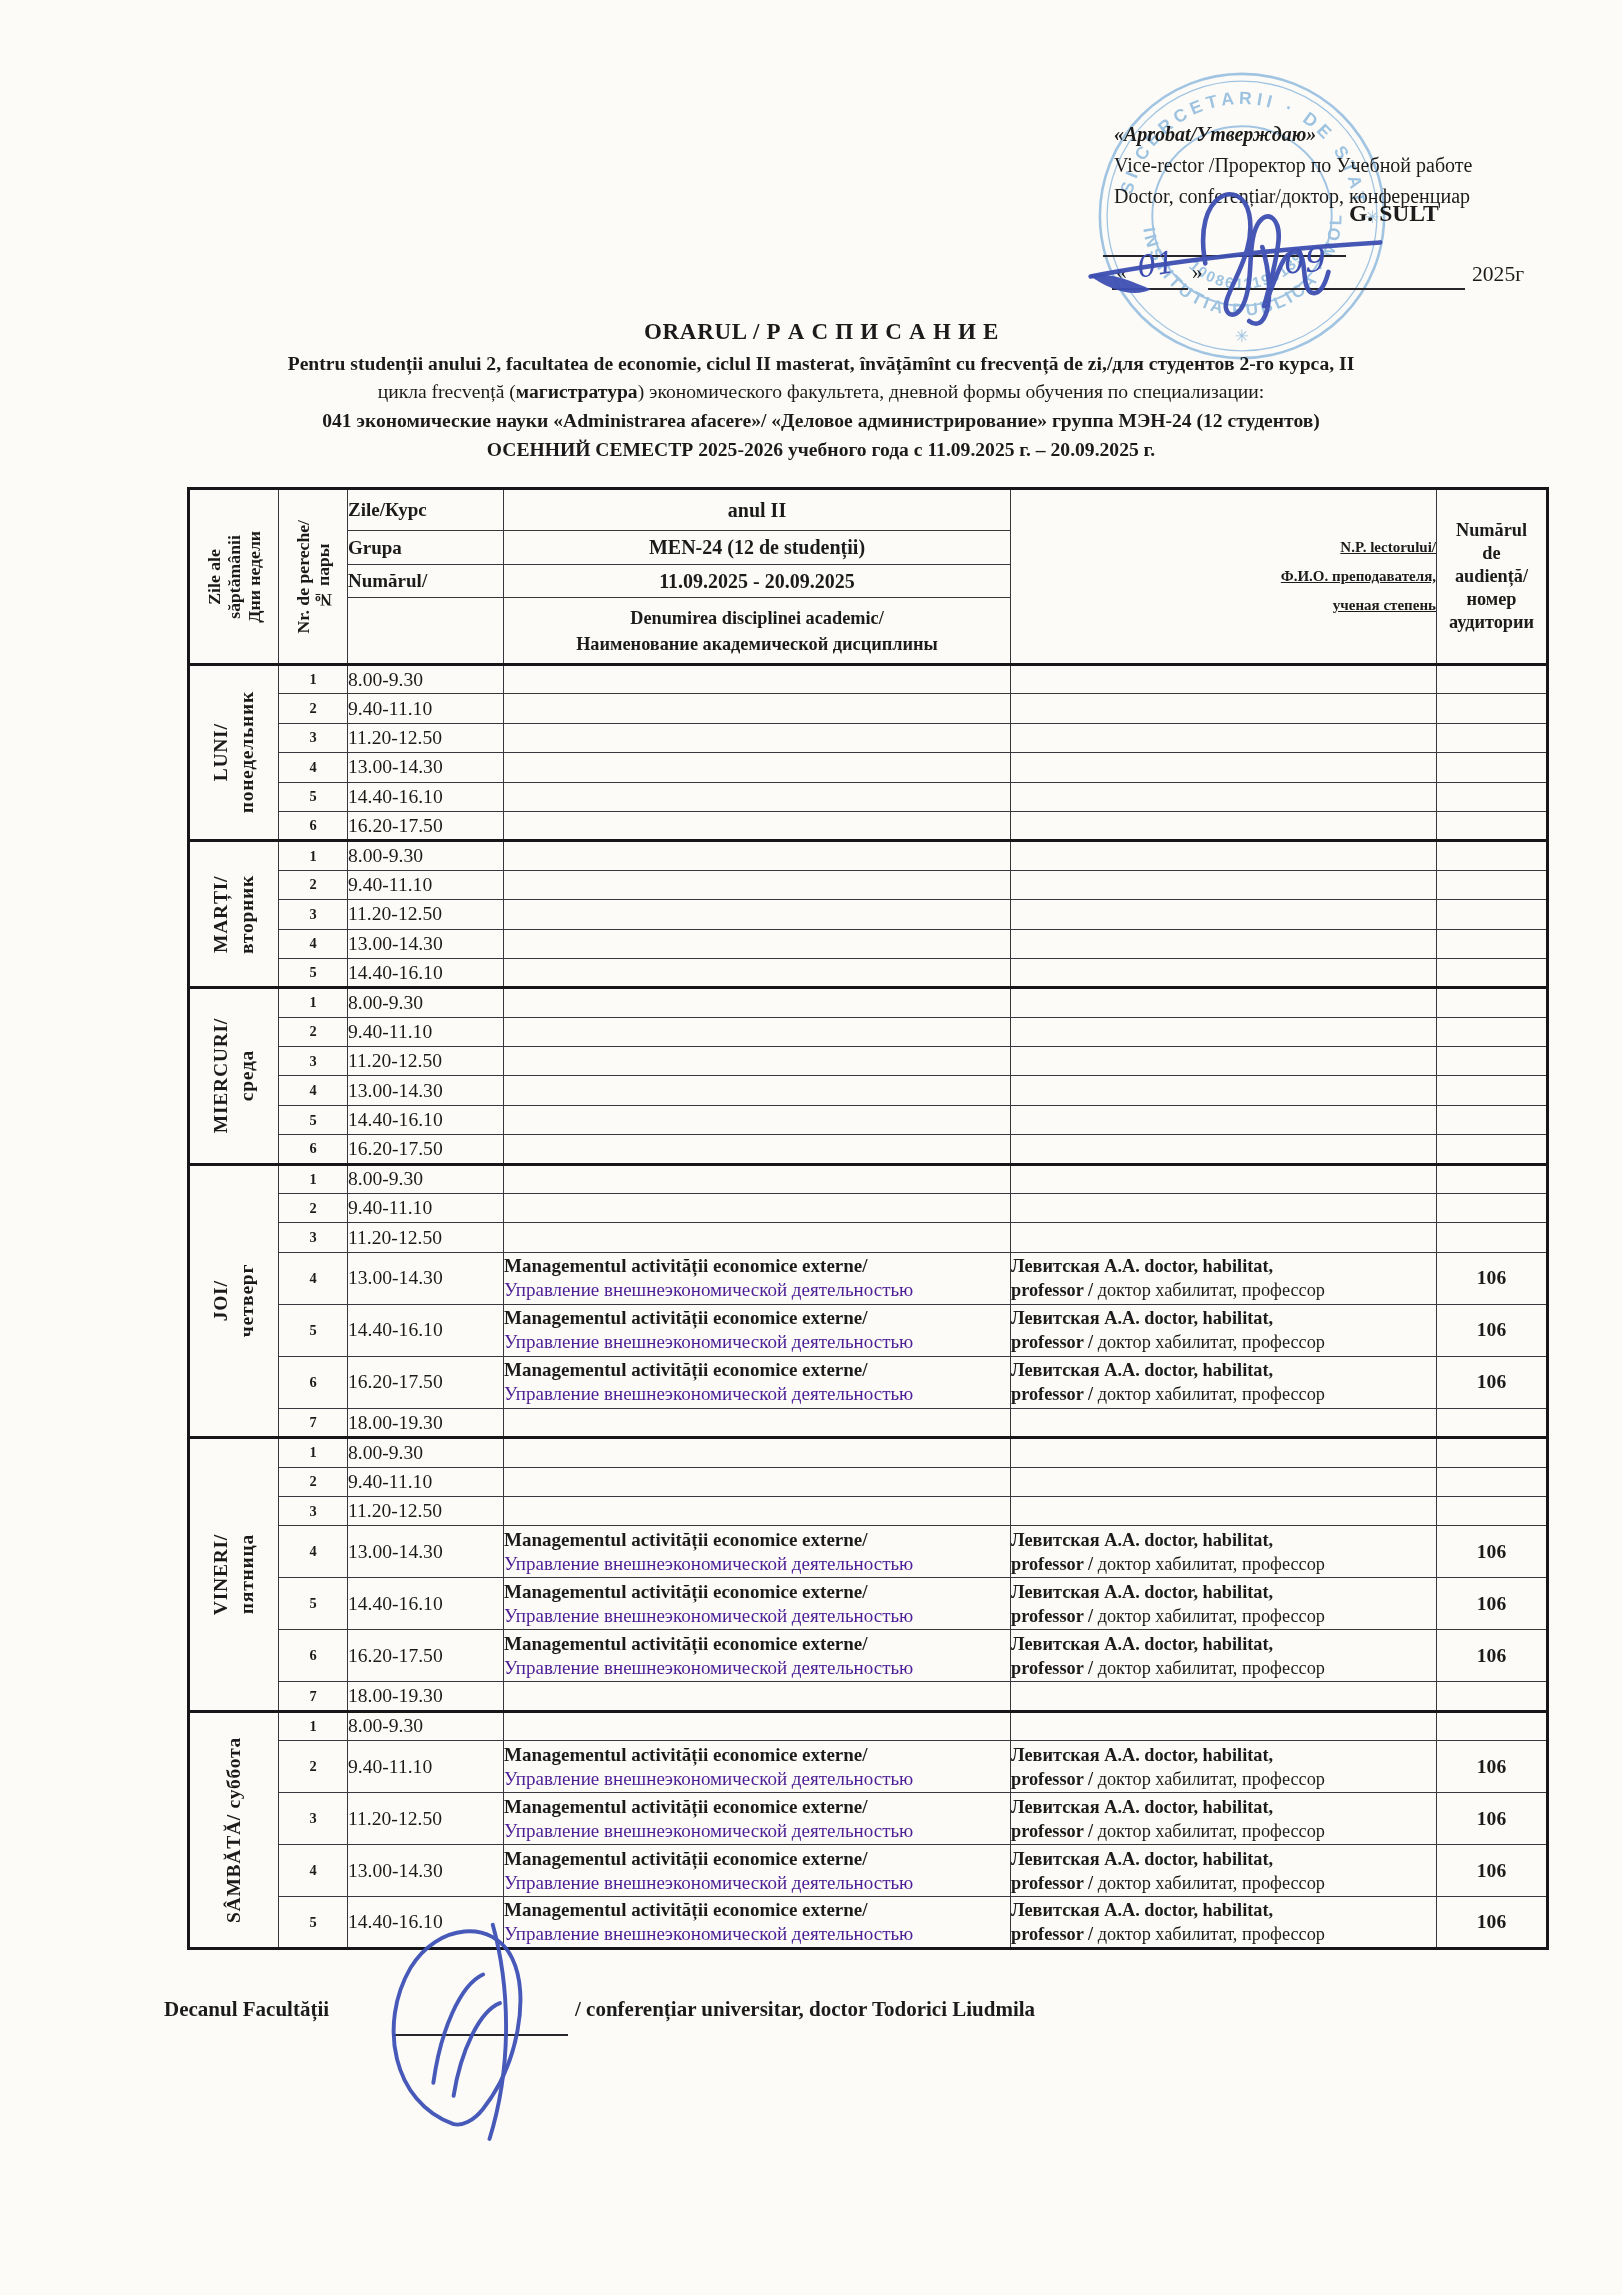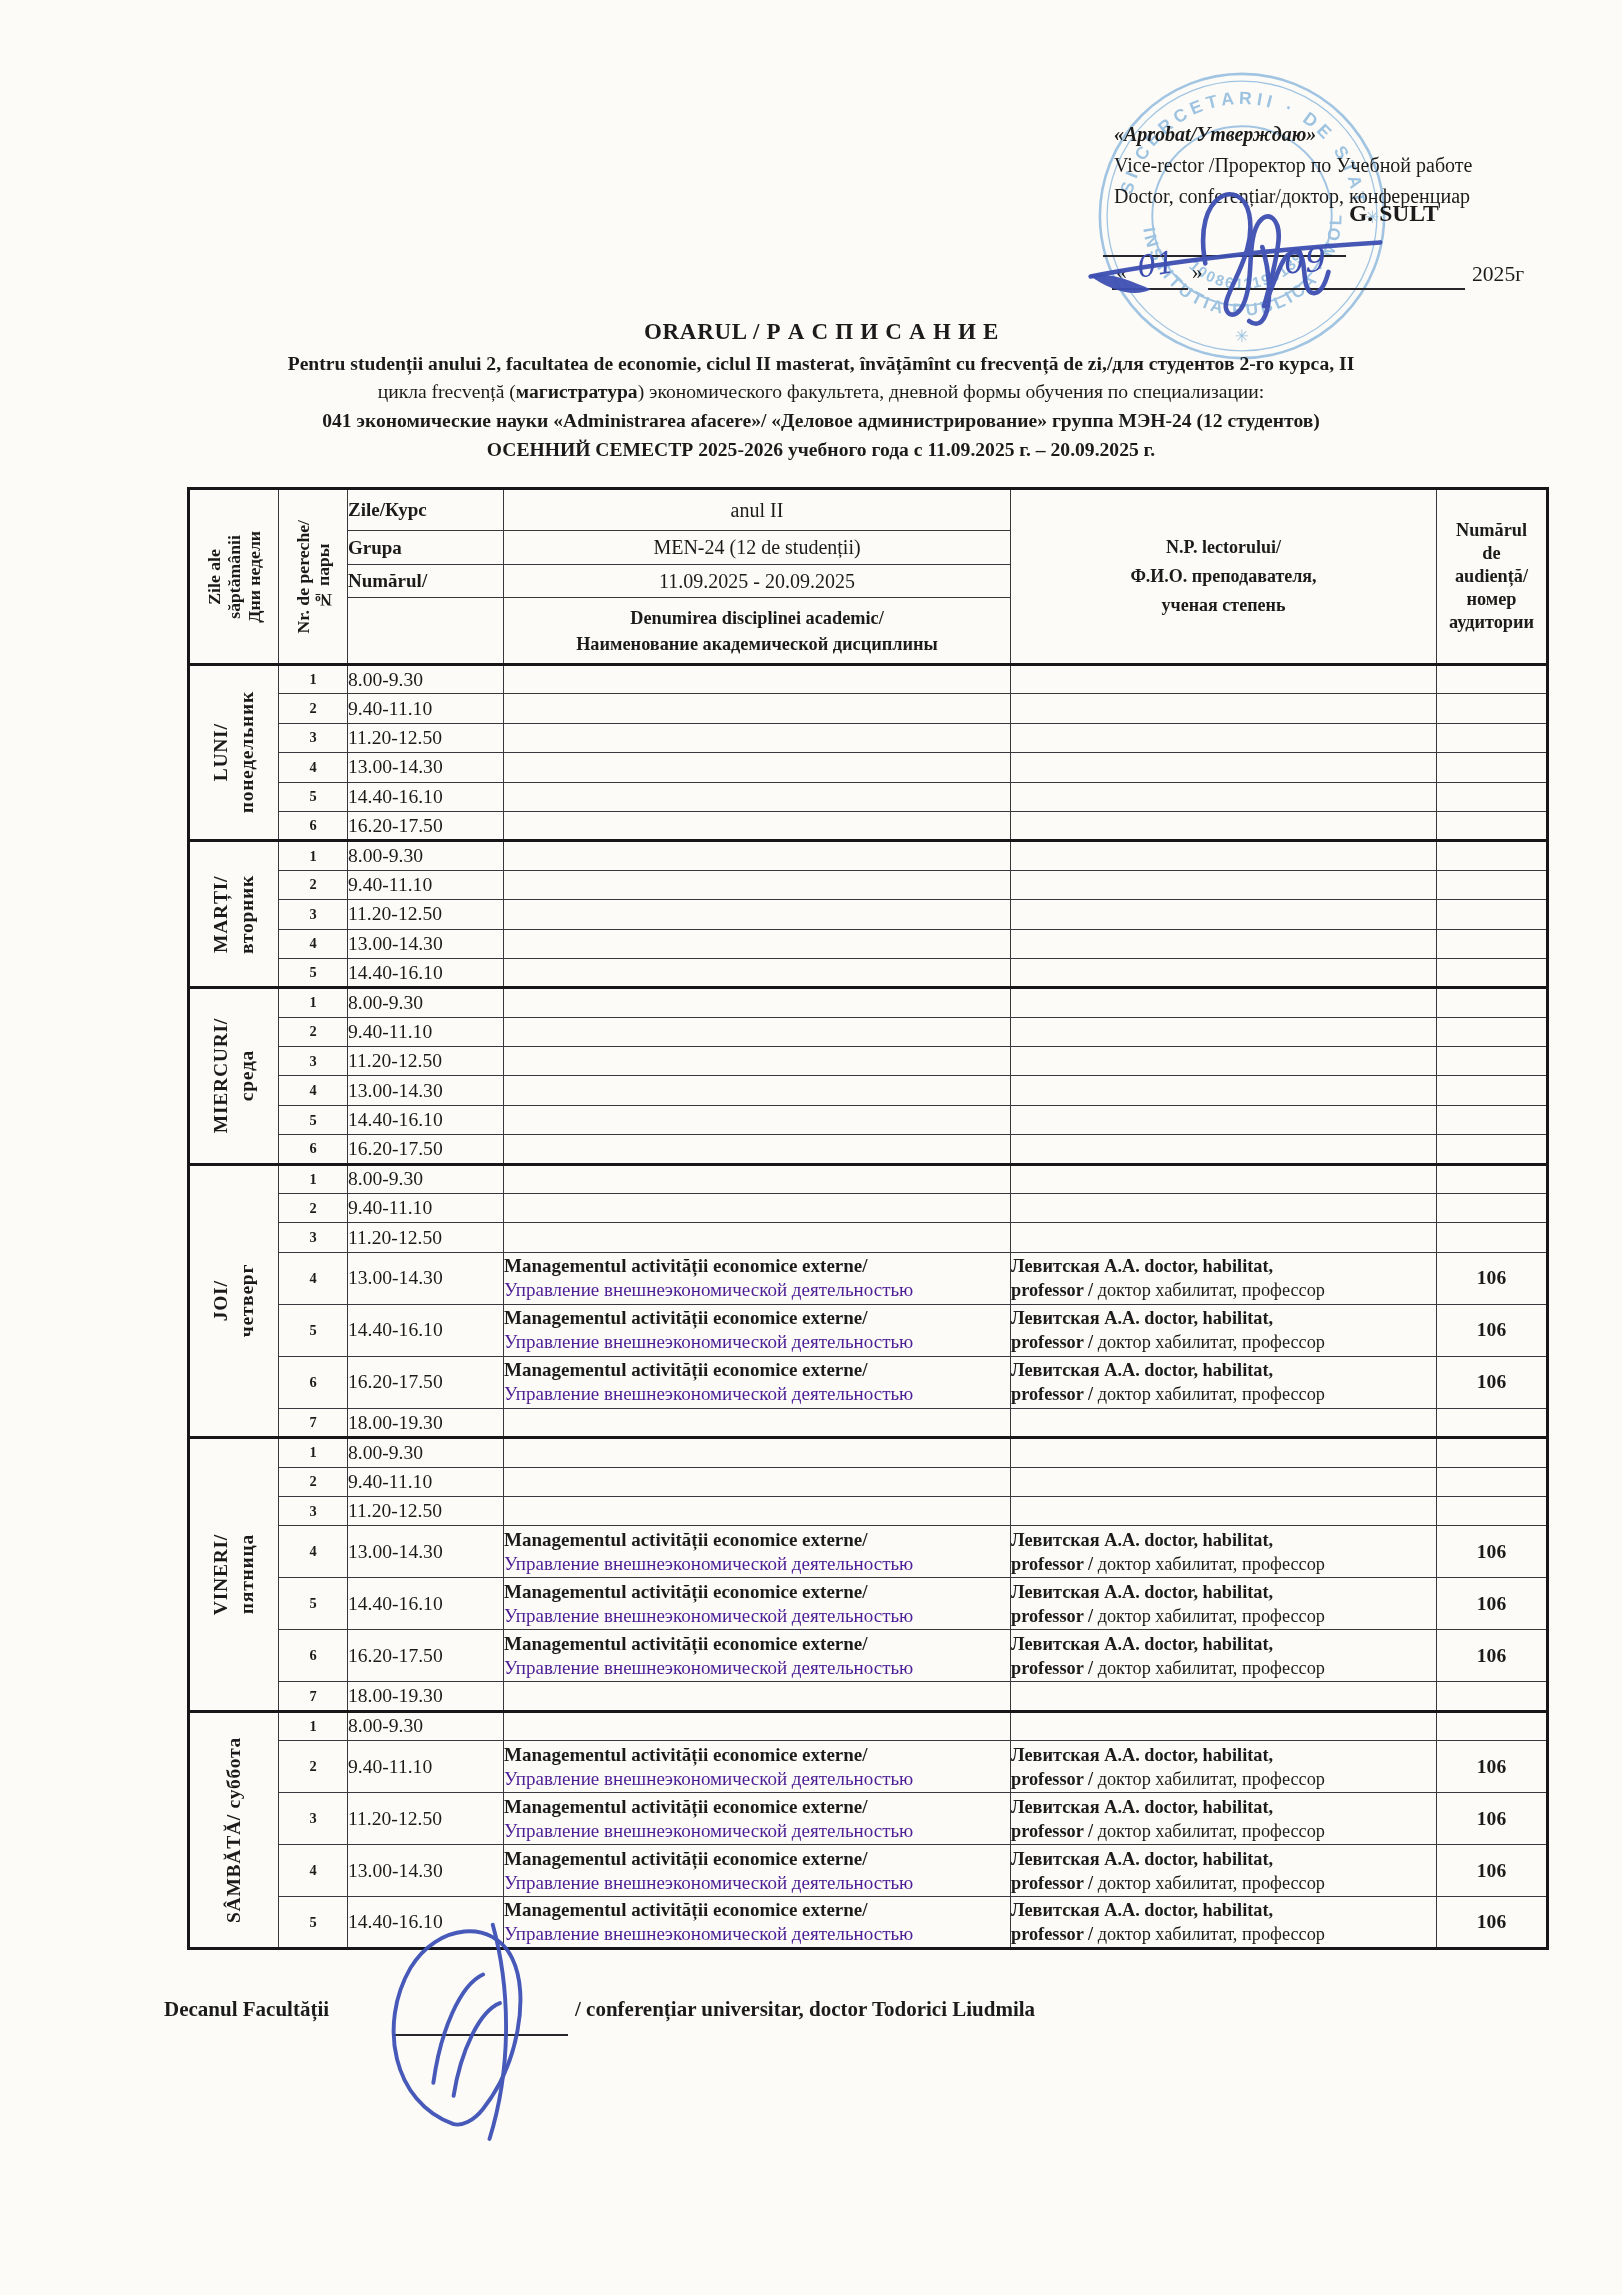--- a/index.html
+++ b/index.html
@@ -36,23 +36,23 @@
               table-layout:fixed;border:3.3px solid #17171a;z-index:2;background:transparent;}
   .sched td{border:1.3px solid #37373c;padding:0;vertical-align:middle;overflow:hidden;}
   .sched tr.day-start>td{border-top:3.3px solid #17171a;}
   .hr1{height:42px;} .hr2{height:34px;} .hr3{height:33px;} .hr4{height:67px;}
   tr.short{height:29.4px;} tr.tall{height:52px;}
   .vert{writing-mode:vertical-rl;transform:rotate(180deg);margin:0 auto;text-align:center;}
   .hrot{font-weight:bold;font-size:17.7px;line-height:20px;}
   .daycell{text-align:center;}
   .dayname{font-weight:bold;font-size:19.6px;line-height:26px;letter-spacing:0.7px;}
   .hlabel{font-weight:bold;font-size:19px;padding-left:11.8px;}
-  .hval{font-weight:normal;font-size:20px;text-align:center;}
+  .hval{font-weight:bold;font-size:20px;text-align:center;}
   .hden{text-align:center;font-weight:bold;font-size:18.3px;line-height:26px;}
-  .hlect{text-align:center;font-weight:bold;font-size:18px;line-height:29px;}
+  .hlect{text-align:right;font-weight:bold;font-size:15px;line-height:29px;text-decoration:underline;}
   .hroom{text-align:center;font-weight:bold;font-size:18.3px;line-height:23px;}
   .nrcell{text-align:center;font-weight:bold;font-size:14.4px;}
   .timecell{font-size:19.6px;padding-left:11.8px;}
   .coursecell{padding:1.3px 5.2px 1.3px 10.5px;font-size:19px;line-height:24px;}
   .coursecell .ro{font-weight:bold;}
   .coursecell .ru{color:#4c1d95;}
   .lectcell{padding:1.3px 3.9px 1.3px 9.2px;font-size:18.3px;line-height:24px;}
   .lectcell .l1{font-weight:bold;}
   .lectcell .b{font-weight:bold;margin-top:30px;}
   .roomcell{text-align:center;font-weight:bold;font-size:19.6px;vertical-align:top;padding-top:6.5px;}

